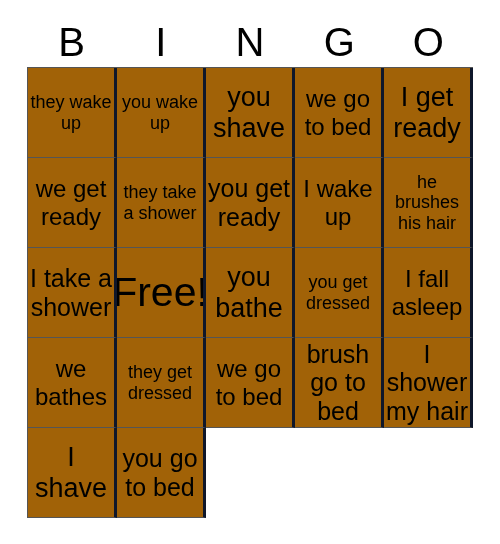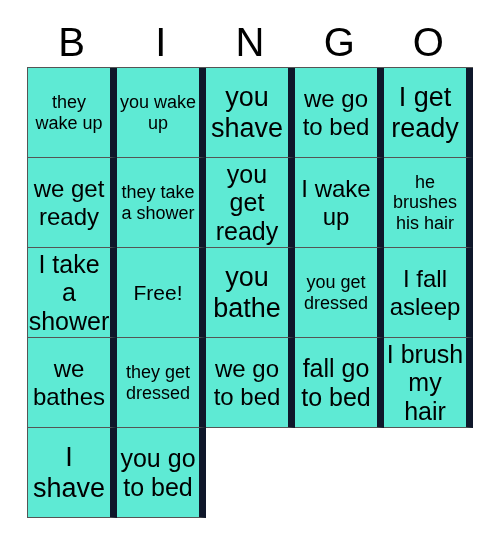--- a/index.html
+++ b/index.html
@@ -54,42 +54,42 @@
     height: 451px;
     display: grid;
     grid-template-columns: repeat(5, 1fr);
     grid-template-rows: repeat(5, 1fr);
     border-top: 1px solid #555555;
     border-left: 1px solid #555555;
     box-sizing: border-box;
     background: #ffffff;
   }
   .cell {
-    border-right: 7px solid #0f172a;
+    border-right: 3px solid #0f172a;
     border-bottom: 1px solid #555555;
     box-sizing: border-box;
     display: flex;
     align-items: center;
     justify-content: center;
     text-align: center;
     padding: 1px 2px;
-    background: #5eead4;
+    background: #a16207;
     overflow: hidden;
   }
   .cell .txt {
     display: block;
     line-height: 1.13;
     word-break: normal;
     color: #000000;
   }
   .s-sm .txt { font-size: 18px; }
   .s-md .txt { font-size: 25px; }
   .s-lg .txt { font-size: 24px; }
   .s-xl .txt { font-size: 27px; }
-  .s-free .txt { font-size: 21px; }
+  .s-free .txt { font-size: 41px; }
 </style>
 </head>
 <body>
 
 <div class="card">
 
   <div class="header-row">
     <div class="header-cell">B</div>
     <div class="header-cell">I</div>
     <div class="header-cell">N</div>
@@ -151,24 +151,24 @@
         <span class="txt">we bathes</span>
       </div>
     <div class="cell s-sm">
         <span class="txt">they get dressed</span>
       </div>
 
     <div class="cell s-lg">
         <span class="txt">we go to bed</span>
       </div>
     <div class="cell s-md">
-        <span class="txt">fall go to bed</span>
+        <span class="txt">brush go to bed</span>
       </div>
     <div class="cell s-md">
-        <span class="txt">I brush my hair</span>
+        <span class="txt">I shower my hair</span>
       </div>
     <div class="cell s-xl">
         <span class="txt">I shave</span>
       </div>
     <div class="cell s-md">
         <span class="txt">you go to bed</span>
       </div>
 
   </div>
 </div>

